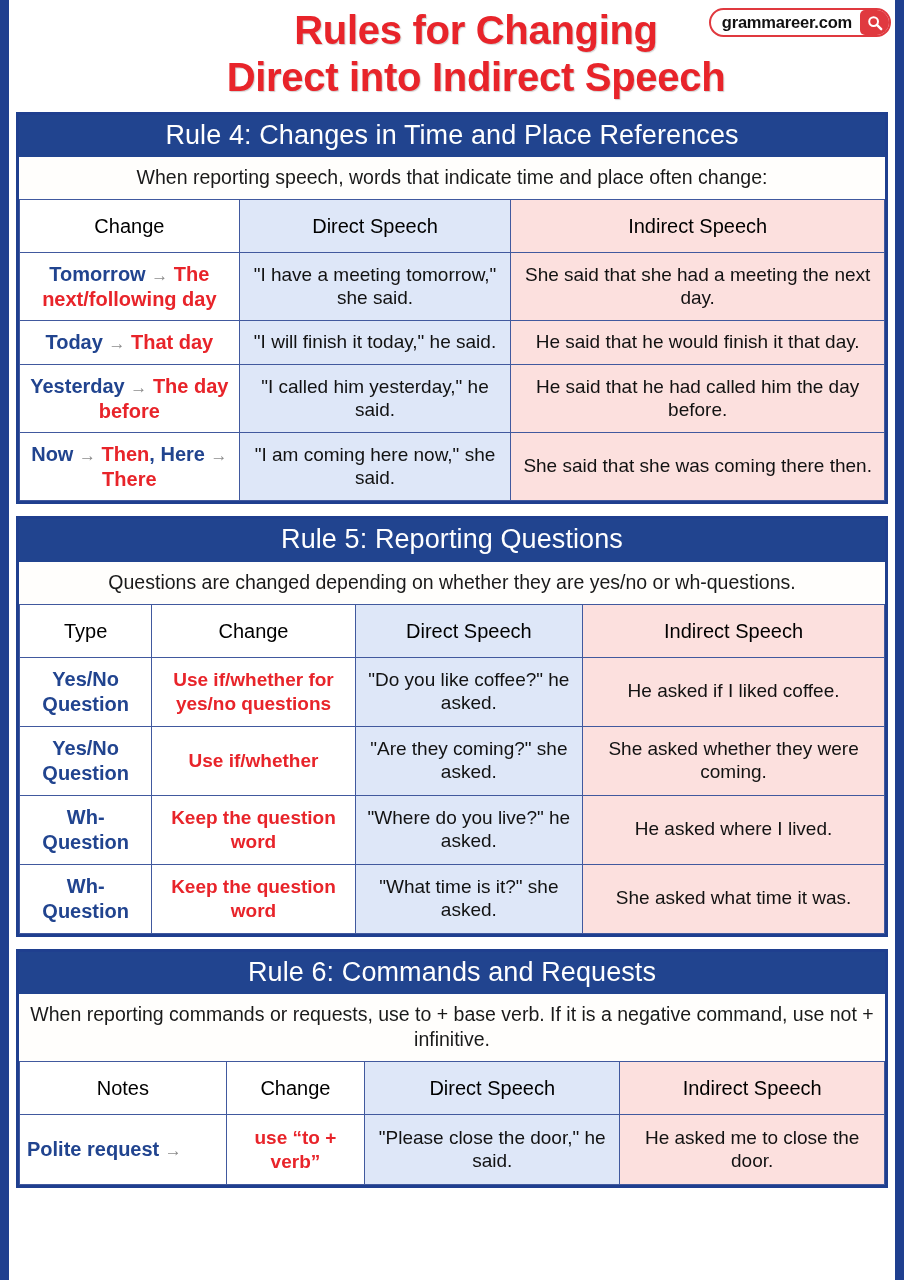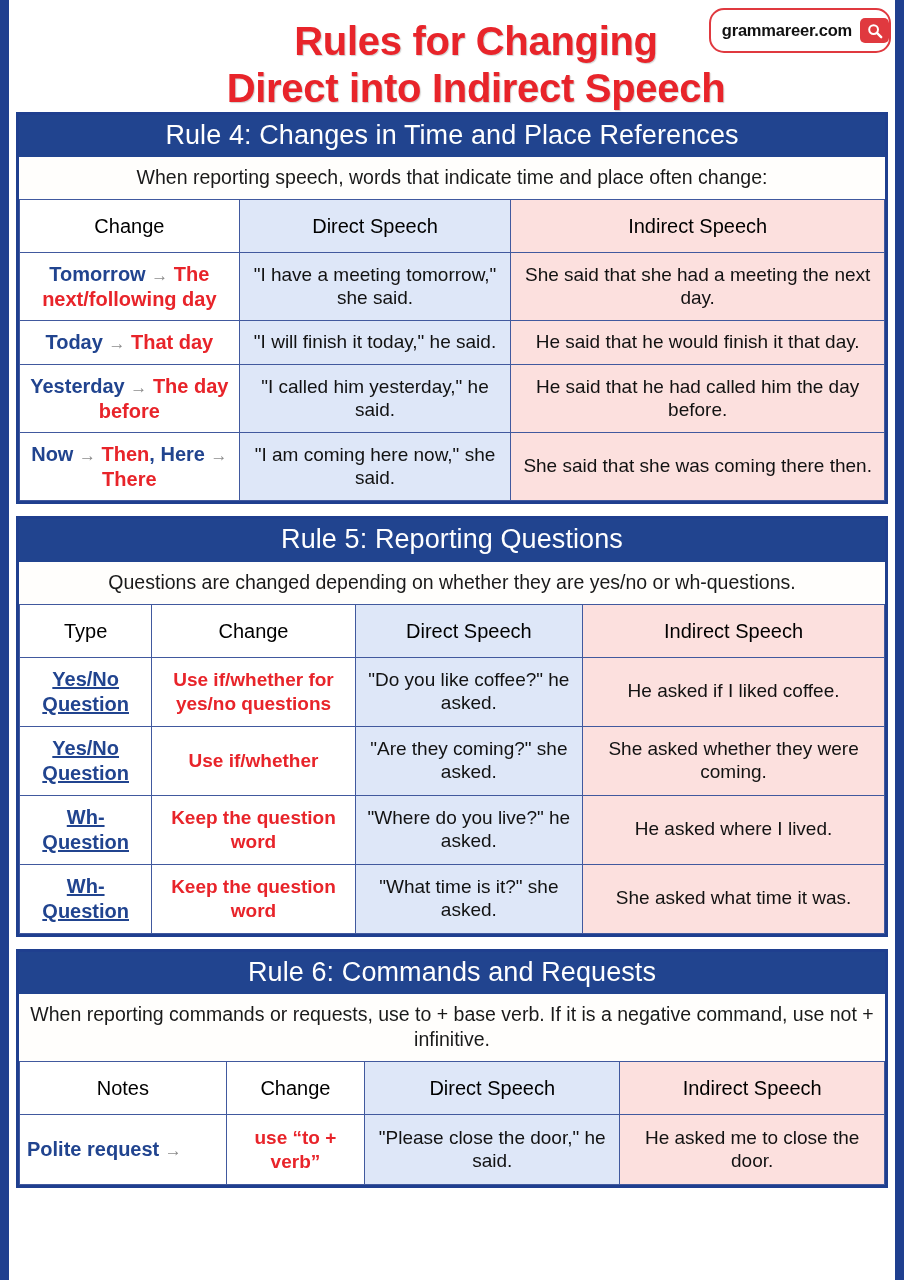--- a/index.html
+++ b/index.html
@@ -20,41 +20,41 @@
 
   
   .header {
     position: relative;
     height: 112px;
     background: #ffffff;
   }
 
   .title-block {
     text-align: center;
-    padding-top: 18px;
+    padding-top: 7px;
     margin-left: 48px;
   }
 
   .title-line {
     color: #e8242a;
     font-weight: bold;
     font-size: 40px;
     line-height: 47px;
     letter-spacing: -0.3px;
     text-shadow: 1px 1px 1px rgba(170,170,170,0.55);
     white-space: nowrap;
   }
 
   .logo {
     position: absolute;
     top: 8px;
     right: 4px;
     display: flex;
     align-items: center;
-    height: 45px;
+    height: 29px;
     border: 2px solid #e0393f;
     border-radius: 15px;
     background: #ffffff;
     overflow: hidden;
     padding-left: 11px;
   }
   .logo-text {
     font-size: 16.5px;
     font-weight: bold;
     color: #111111;
@@ -140,21 +140,20 @@
   .w-old { color: #21448f; }
   .w-new { color: #e8242a; }
   .w-sep { color: #21448f; }
   .arrow { color: #8c8c8c; font-weight: normal; font-size: 17px; }
 
   .type-cell {
     font-size: 20px;
     font-weight: bold;
     color: #21448f;
     line-height: 1.25;
-    text-decoration: underline;
   }
   .red-cell {
     font-size: 19px;
     font-weight: bold;
     color: #e8242a;
     line-height: 1.25;
   }
 
   .notes-cell {
     font-size: 20px;

